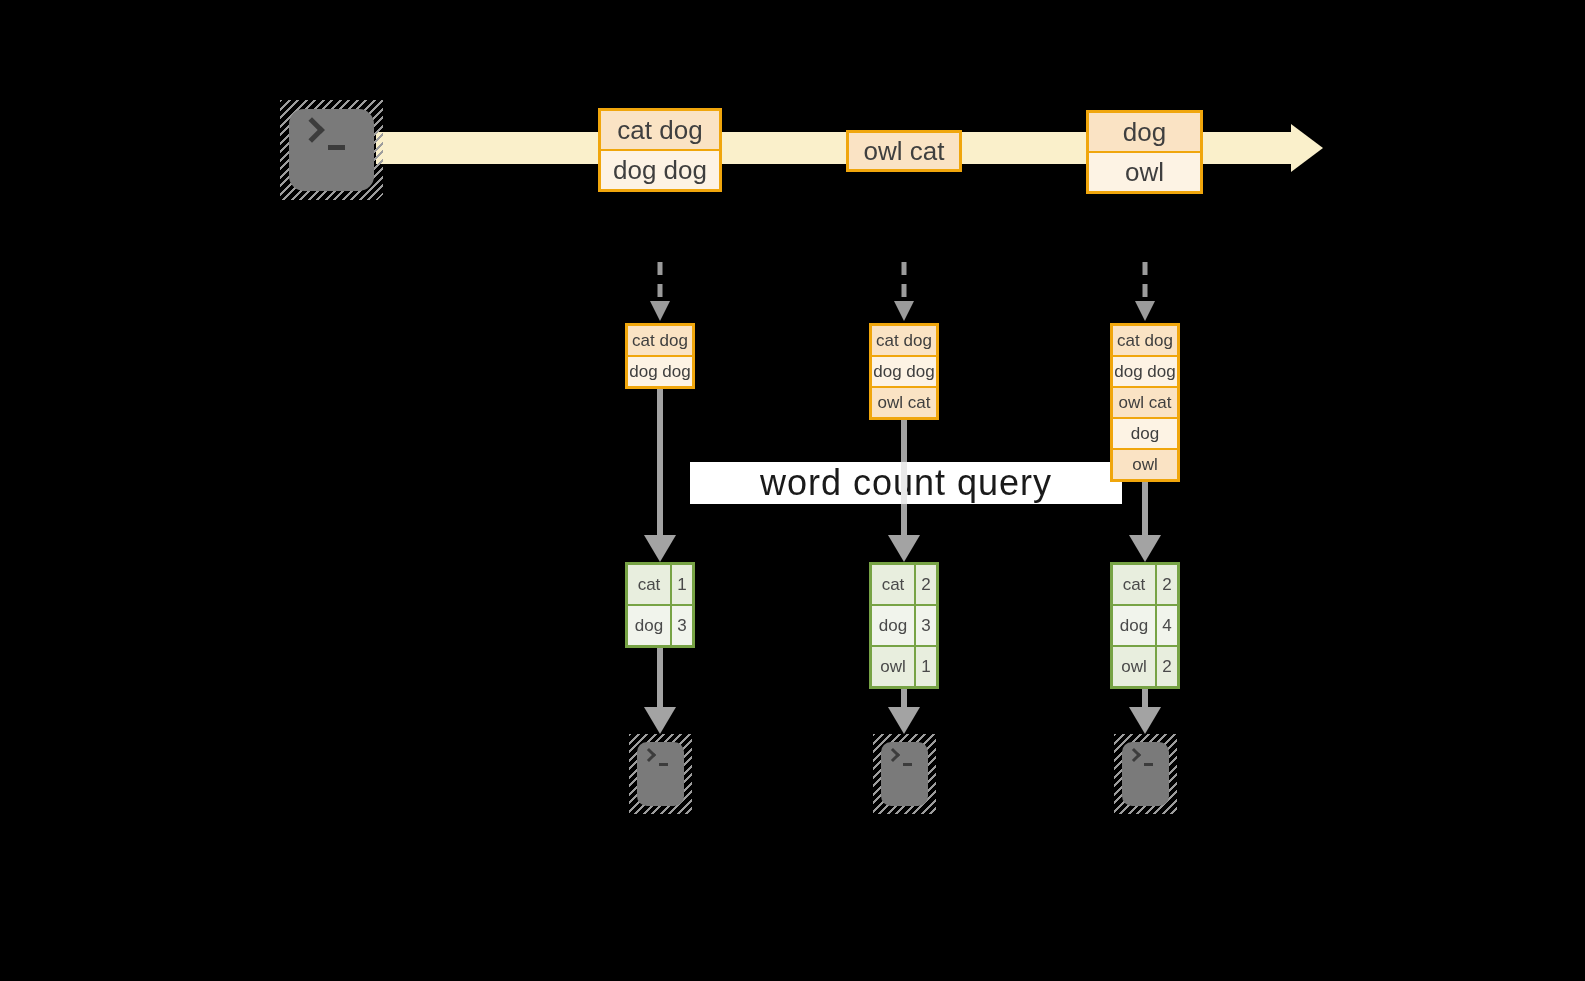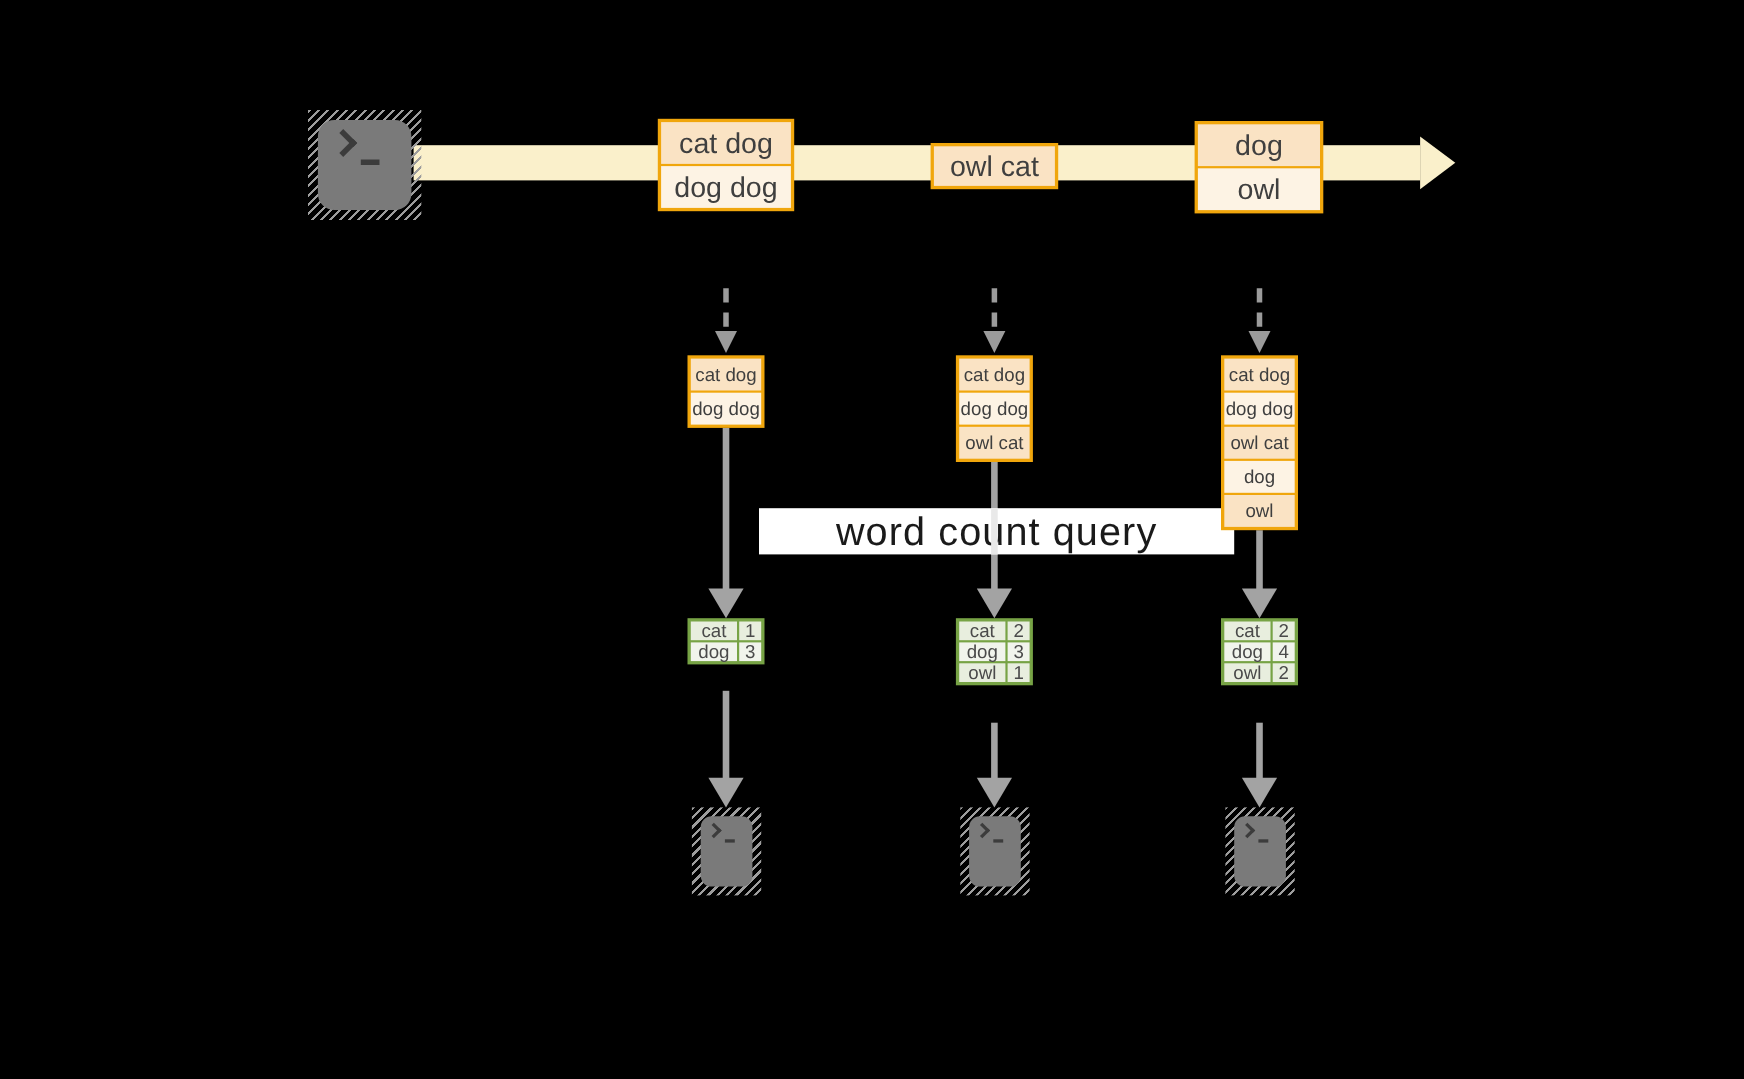--- a/index.html
+++ b/index.html
@@ -10,21 +10,21 @@
   .layer{position:absolute;left:0;top:0;}
   
   .obox{position:absolute;background:#F0A60C;padding:3px;display:flex;flex-direction:column;gap:2px;box-sizing:border-box;}
   .orow{display:flex;align-items:center;justify-content:center;color:#3f3f3f;white-space:nowrap;}
   .orow.big{height:38px;font-size:26px;}
   .orow.sm{height:29px;font-size:17px;}
   .peach{background:#FAE3C4;}
   .cream{background:#FDF3E4;text-align:right;}
   
   .gtable{position:absolute;width:70px;background:#77A345;padding:3px;display:grid;grid-template-columns:42px 1fr;gap:2px;box-sizing:border-box;}
-  .gcell{height:17px;display:flex;align-items:center;justify-content:center;font-size:17px;color:#4a4a4a;}
+  .gcell{height:39px;display:flex;align-items:center;justify-content:center;font-size:17px;color:#4a4a4a;}
   .sage{background:#E8EEDE;}
   .sagelight{background:#F1F4EC;}
   
   .qband{position:absolute;left:690px;top:462px;width:432px;height:42px;background:#ffffff;display:flex;align-items:center;justify-content:center;}
   .qband span{font-size:36px;font-weight:300;color:#1a1a1a;letter-spacing:1px;white-space:nowrap;}
   .qarrow{position:absolute;left:901px;top:462px;width:6px;height:42px;background:#e9e9e9;}
   
   .term{position:absolute;}
   .term .hatch{
     position:absolute;inset:0;

